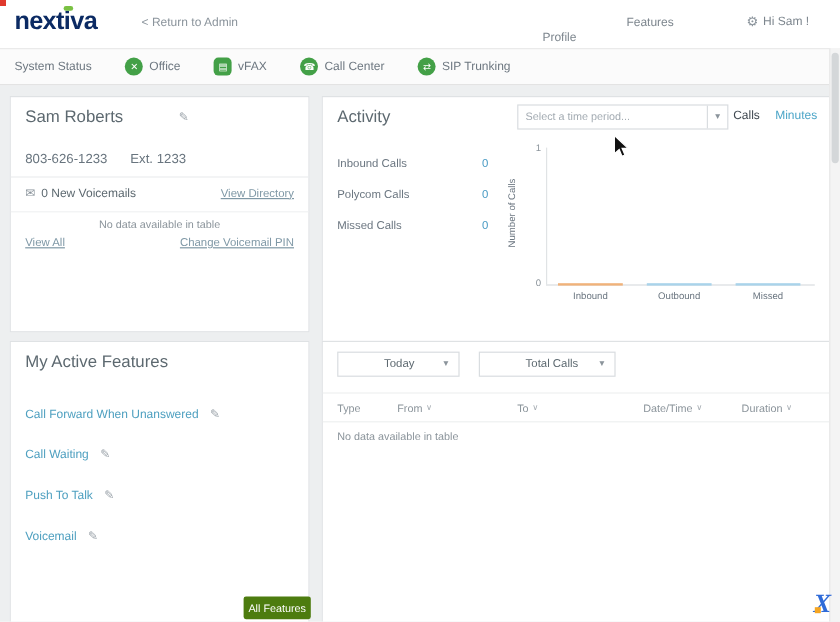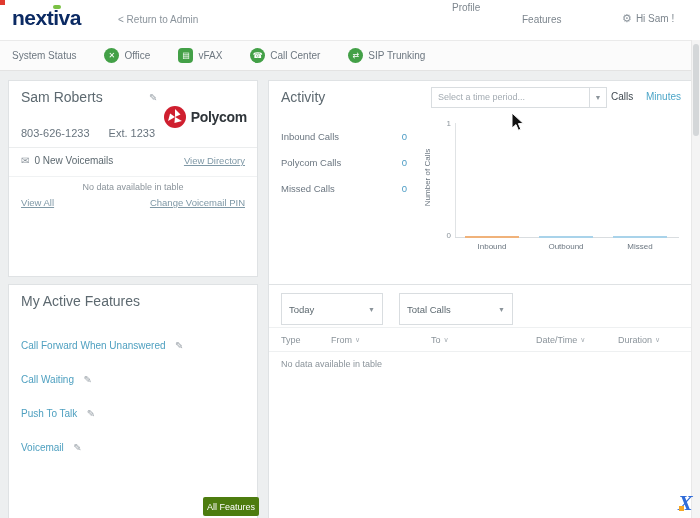--- a/index.html
+++ b/index.html
@@ -6,21 +6,21 @@
   body { font-family:"Liberation Sans", sans-serif; background:#ffffff; }
   .stage { position:relative; width:700px; height:518px; background:#edeff0; overflow:hidden; }
 
   
   .topbar { position:absolute; top:0; left:0; right:0; height:40px; background:#ffffff; }
   .corner-dot { position:absolute; left:0; top:0; width:5px; height:5px; background:#e0392e; }
   .logo { position:absolute; left:12px; top:6px; cursor:pointer; }
   .logo-text { font-size:21px; font-weight:bold; color:#0b2a63; letter-spacing:-0.5px; }
   .logo-accent { position:absolute; left:41px; top:-1px; width:8px; height:4px; background:#7ac143; border-radius:2px; }
   .return-link { position:absolute; left:118px; top:14px; font-size:10px; color:#8b949c; text-decoration:none; cursor:pointer; }
-  .nav-profile { position:absolute; left:452px; top:2px; font-size:10px; color:#7d868e; cursor:pointer; }
+  .nav-profile { position:absolute; left:452px; top:26px; font-size:10px; color:#7d868e; cursor:pointer; }
   .nav-features { position:absolute; left:487px; top:14px; font-size:10px; color:#7d868e; cursor:pointer;padding-left:35px; }
   .user-menu { position:absolute; left:622px; top:12px; font-size:10px; color:#7d868e; cursor:pointer; display:flex; align-items:center; gap:4px; }
   .gear { font-size:11px; color:#8b949c; }
 
   
   .statusbar { position:absolute; top:40px; left:0; right:9px; height:31px; background:#fbfbfb;
                border-top:1px solid #eaeaea; border-bottom:1px solid #e3e3e3;
                display:flex; align-items:center; padding:0 12px; }
   .status-title { font-size:10px; color:#6d7780; }
   .service { display:flex; align-items:center; margin-left:28px; gap:5px; cursor:pointer; }
@@ -85,22 +85,22 @@
   
   .fc-list { position:absolute; left:12px; top:50px; }
   .fc-item { margin-bottom:16px; cursor:pointer; }
   .fc-item .lnk { font-size:10px; color:#4fa0c0; }
   .fc-item .pencil { margin-left:5px; }
   .fc-allbtn { position:absolute; left:194px; top:212px; width:56px; height:19px; background:#4d7c0f;
                color:#fff; font-size:9px; border:none; border-radius:2px; cursor:pointer;
                display:flex; align-items:center; justify-content:center; }
 
   
-  .cc-filter { position:absolute; top:8px; height:32px; border:1px solid #d9dde0; background:#fff;
-               display:flex; align-items:center; cursor:pointer; }
+  .cc-filter { position:absolute; top:8px; height:21px; border:1px solid #d9dde0; background:#fff;
+               display:flex; align-items:center; cursor:pointer;padding-left:31px; }
   .cc-filter1 { left:12px; width:102px; }
   .cc-filter2 { left:130px; width:114px; }
   .cc-filter .txt { flex:1; font-size:9.5px; color:#5d6970; padding:0 7px; }
   .cc-filter .crt { color:#8b949b; font-size:7px; padding-right:7px; }
   .cc-div1 { position:absolute; left:0; right:0; top:42px; border-top:1px solid #eef0f1; }
   .cc-head { position:absolute; left:12px; right:12px; top:50px; display:flex; font-size:9px; color:#8b949b; }
   .col { display:flex; align-items:center; gap:3px; cursor:pointer; }
   .col-type { width:50px; } .col-from { width:100px; } .col-to { width:105px; }
   .col-date { width:82px; } .col-dur { flex:1; }
   .sort-caret { font-size:7px; color:#a6adb3; }
@@ -151,31 +151,20 @@
     </div>
     <div class="service">
       <span class="svc-icon">⇄</span>
       <span class="lbl">SIP Trunking</span>
     </div>
   </div>
 
   <div class="card card-profile">
     <div class="card-title">Sam Roberts</div>
     <span class="pencil pc-edit">✎</span>
-    <div class="polycom">
-      <svg width="24" height="24" viewBox="0 0 24 24">
-        <circle cx="12" cy="12" r="11" fill="#cf1f2f"></circle>
-        <g fill="#ffffff">
-          <polygon points="12,12 12,4 17.5,9.5"></polygon>
-          <polygon points="12,12 12,4 17.5,9.5" transform="rotate(120 12 12)"></polygon>
-          <polygon points="12,12 12,4 17.5,9.5" transform="rotate(240 12 12)"></polygon>
-        </g>
-      </svg>
-      <span class="polycom-text">Polycom</span>
-    </div>
     <div class="pc-phone">
       <span>803-626-1233</span>
       <span class="pc-ext">Ext. 1233</span>
     </div>
     <div class="pc-div1"></div>
     <div class="pc-vm-row">
       <span class="pc-vm-left">
         <span class="mail-icon">✉</span>
         <span>0 New Voicemails</span>
       </span>

